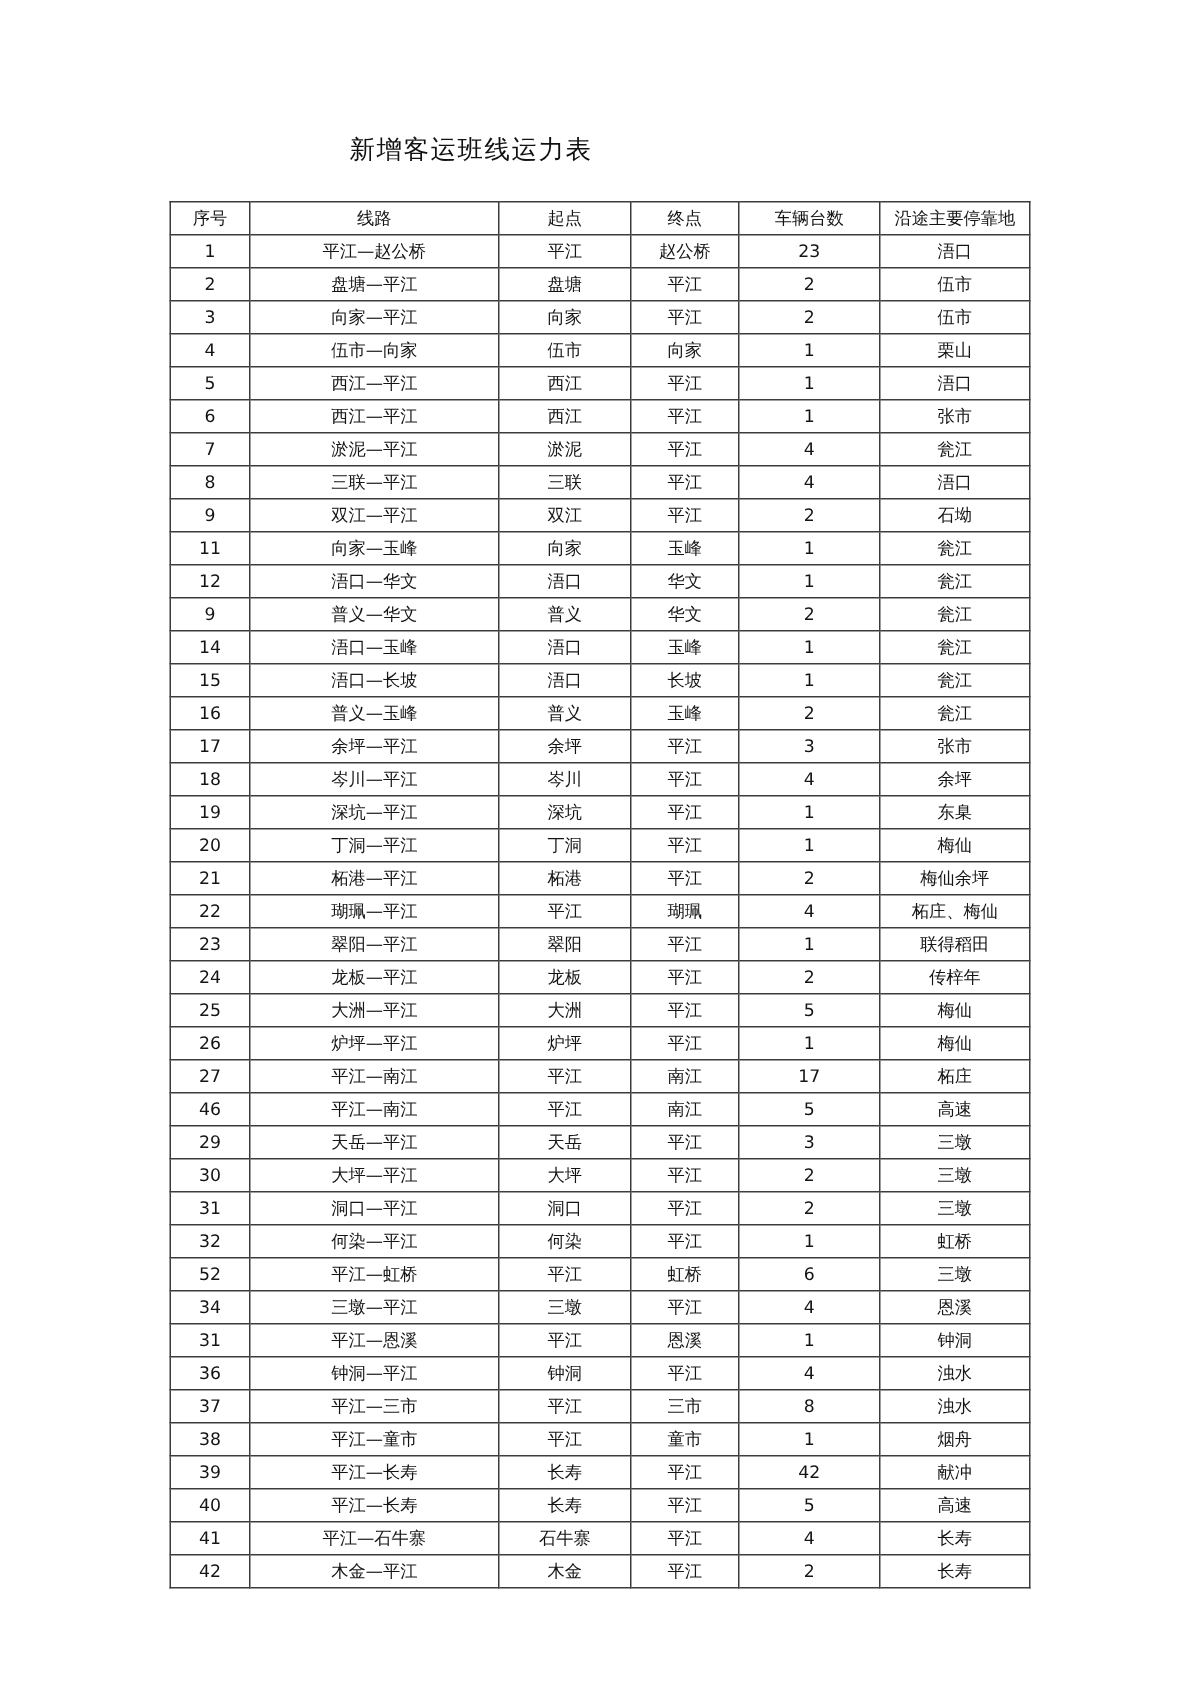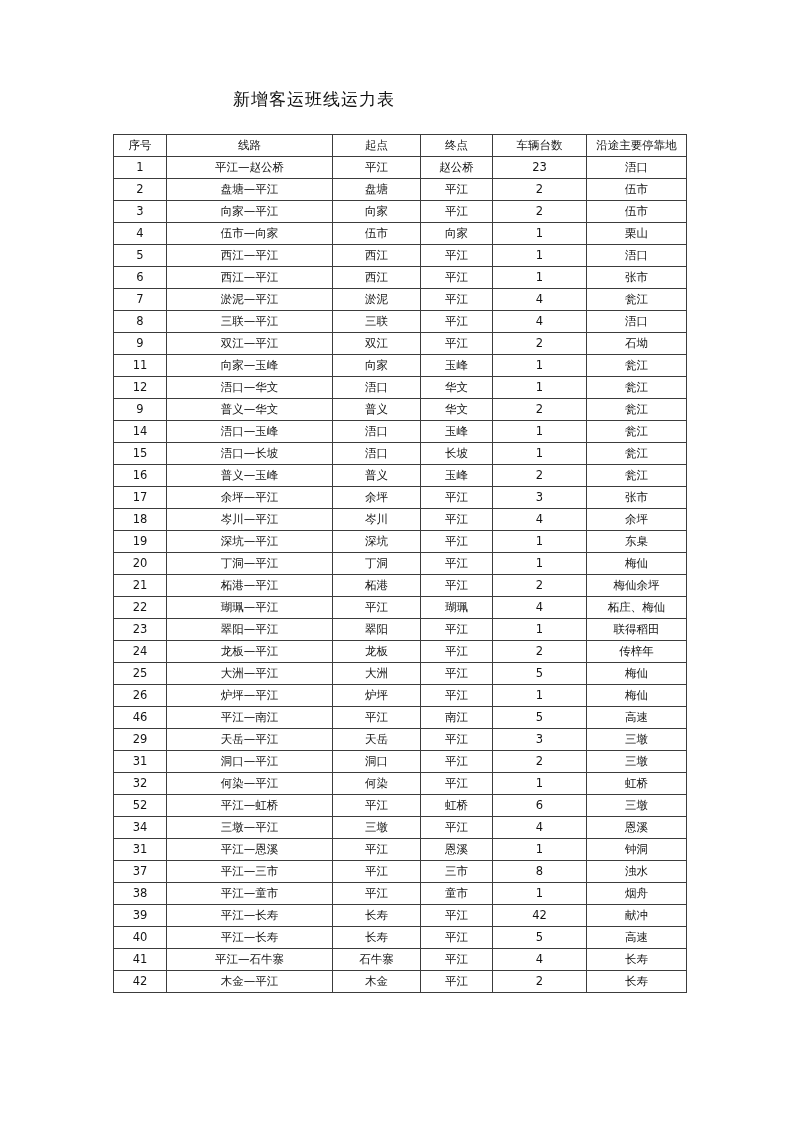--- a/index.html
+++ b/index.html
@@ -280,36 +280,52 @@
         </tr>
         <tr>
           <td>26</td>
           <td>炉坪—平江</td>
           <td>炉坪</td>
           <td>平江</td>
           <td>1</td>
           <td>梅仙</td>
         </tr>
         <tr>
+          <td>27</td>
+          <td>平江—南江</td>
+          <td>平江</td>
+          <td>南江</td>
+          <td>17</td>
+          <td>柘庄</td>
+        </tr>
+        <tr>
           <td>46</td>
           <td>平江—南江</td>
           <td>平江</td>
           <td>南江</td>
           <td>5</td>
           <td>高速</td>
         </tr>
         <tr>
           <td>29</td>
           <td>天岳—平江</td>
           <td>天岳</td>
           <td>平江</td>
           <td>3</td>
           <td>三墩</td>
         </tr>
         <tr>
+          <td>30</td>
+          <td>大坪—平江</td>
+          <td>大坪</td>
+          <td>平江</td>
+          <td>2</td>
+          <td>三墩</td>
+        </tr>
+        <tr>
           <td>31</td>
           <td>洞口—平江</td>
           <td>洞口</td>
           <td>平江</td>
           <td>2</td>
           <td>三墩</td>
         </tr>
         <tr>
           <td>32</td>
           <td>何染—平江</td>
@@ -334,20 +350,28 @@
           <td>4</td>
           <td>恩溪</td>
         </tr>
         <tr>
           <td>31</td>
           <td>平江—恩溪</td>
           <td>平江</td>
           <td>恩溪</td>
           <td>1</td>
           <td>钟洞</td>
+        </tr>
+        <tr>
+          <td>36</td>
+          <td>钟洞—平江</td>
+          <td>钟洞</td>
+          <td>平江</td>
+          <td>4</td>
+          <td>浊水</td>
         </tr>
         <tr>
           <td>37</td>
           <td>平江—三市</td>
           <td>平江</td>
           <td>三市</td>
           <td>8</td>
           <td>浊水</td>
         </tr>
         <tr>

